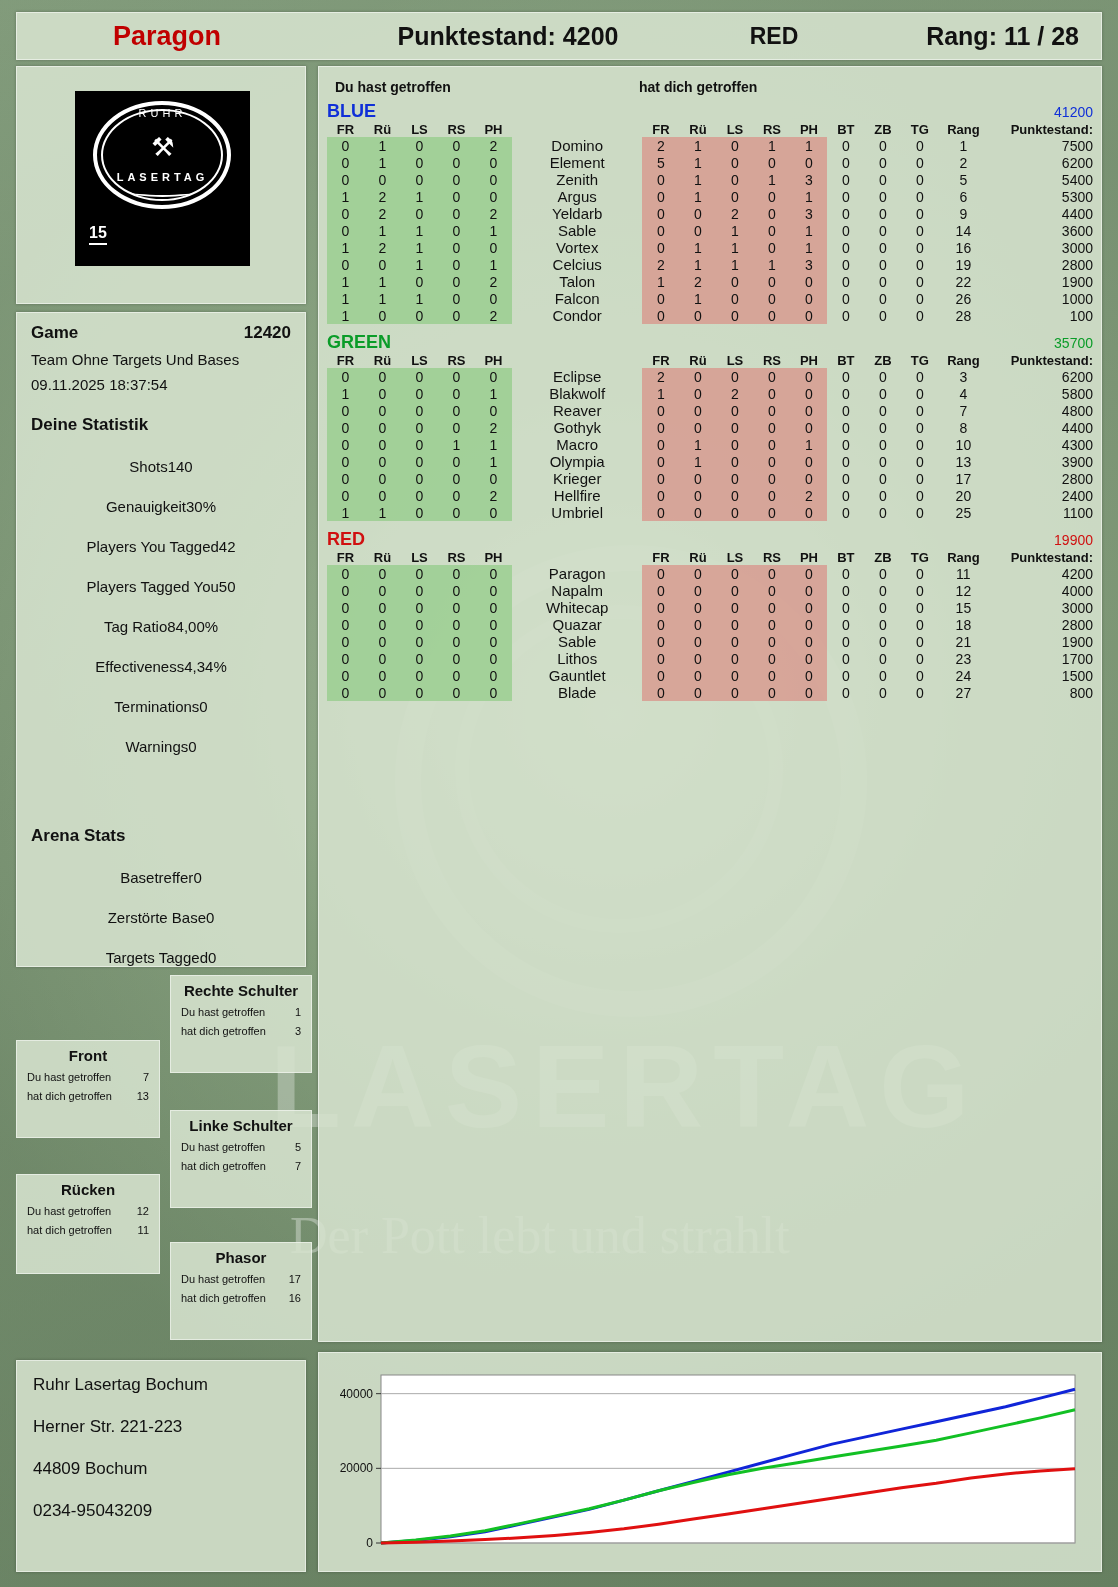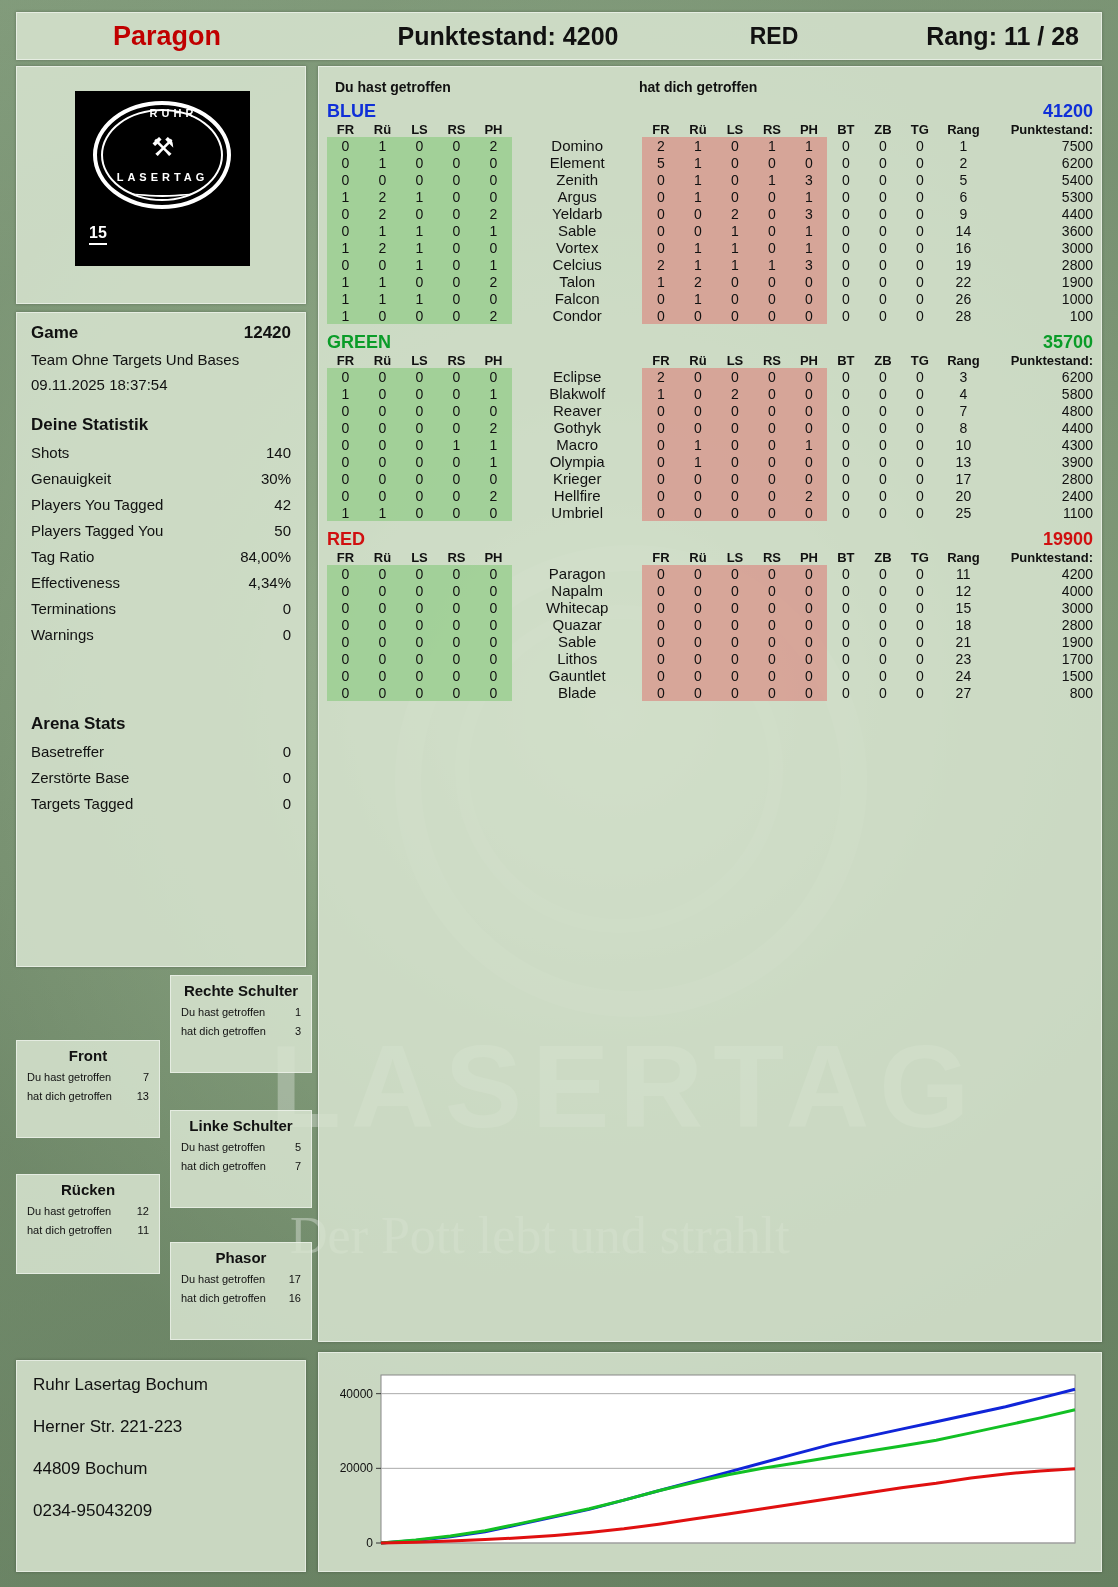--- a/index.html
+++ b/index.html
@@ -55,29 +55,29 @@
     color:#fff;
   }
   .logo-ring{
     position:absolute;left:18px;top:10px;width:138px;height:108px;border:4px solid #fff;border-radius:50%;
     box-sizing:border-box;
   }
   .logo-ring2{
     position:absolute;left:26px;top:18px;width:122px;height:92px;border:2px solid #fff;border-radius:50%;
     box-sizing:border-box;
   }
-  .logo-top{position:absolute;left:11px;top:16px;width:175px;text-align:center;font-size:11px;letter-spacing:4px;font-weight:bold;}
+  .logo-top{position:absolute;left:0;top:16px;width:175px;text-align:center;font-size:11px;letter-spacing:4px;font-weight:normal;}
   .logo-bottom{position:absolute;left:0;top:80px;width:175px;text-align:center;font-size:11px;letter-spacing:4px;font-weight:bold;}
   .logo-hammer{position:absolute;left:72px;top:40px;width:32px;height:32px;color:#fff;font-size:26px;line-height:32px;text-align:center;}
   .logo-wave{position:absolute;left:55px;top:96px;width:65px;height:8px;border-bottom:2px solid #fff;border-radius:0 0 50% 50%;}
   .logo-15{position:absolute;left:14px;top:133px;font-size:16px;font-weight:bold;border-bottom:2px solid #fff;padding-bottom:1px;}
 
   #game-panel{left:16px;top:312px;width:290px;height:655px;padding:10px 14px;}
   .sec-title{font-size:17px;font-weight:bold;color:#111;display:flex;justify-content:space-between;}
-  .kv{display:flex;justify-content:space-between;font-size:15px;color:#111;margin-top:9px;}
+  .kv{display:flex;justify-content:center;font-size:15px;color:#111;margin-top:23px;}
   .plain{font-size:15px;color:#111;margin-top:8px;}
   .sec-head{font-size:17px;font-weight:bold;color:#111;margin-top:22px;}
 
   
   .zone{position:absolute;background:rgba(214,226,206,0.88);border:1px solid rgba(255,255,255,0.5);box-sizing:border-box;padding:6px 10px;}
   .zone h4{margin:0 0 6px 0;font-size:15px;text-align:center;color:#111;}
   .zrow{display:flex;justify-content:space-between;font-size:11px;color:#111;margin-top:7px;}
   #zone-front{left:16px;top:1040px;width:144px;height:98px;}
   #zone-back{left:16px;top:1174px;width:144px;height:100px;}
   #zone-rshoulder{left:170px;top:975px;width:142px;height:98px;}
@@ -90,21 +90,21 @@
 
   
   #scores-panel{left:318px;top:66px;width:784px;height:1276px;padding:8px 8px 0 8px;}
   .col-head{display:flex;font-size:14px;font-weight:bold;color:#111;margin:4px 0 6px 0;}
   .col-head .a{width:190px;padding-left:8px;}
   .col-head .b{width:200px;padding-left:114px;}
 
   table.sc{border-collapse:collapse;width:100%;font-size:14px;color:#111;}
   table.sc td,table.sc th{padding:0;}
   .tname{font-size:18px;font-weight:bold;padding:4px 0 2px 6px;text-align:left;}
-  .tpts{font-size:18px;font-weight:bold;text-align:right;padding:4px 6px 2px 0;}
+  .tpts{font-size:14px;font-weight:normal;text-align:right;padding:4px 6px 2px 0;}
   .hdrcell{font-size:13px;font-weight:bold;text-align:center;padding:2px 0 3px 0;color:#111;}
   .hdrname{width:120px;}
   .numcell{text-align:center;width:34px;}
   .namecell{text-align:center;width:120px;font-size:15px;}
   .rangcell{text-align:center;width:46px;}
   .ptscell{text-align:right;width:96px;padding-right:6px;}
   .green-bg{background:rgba(150,205,140,0.78);}
   .red-bg{background:rgba(216,150,140,0.78);}
   .tm-blue{color:#0f2fd8;}
   .tm-green{color:#0a9c28;}

